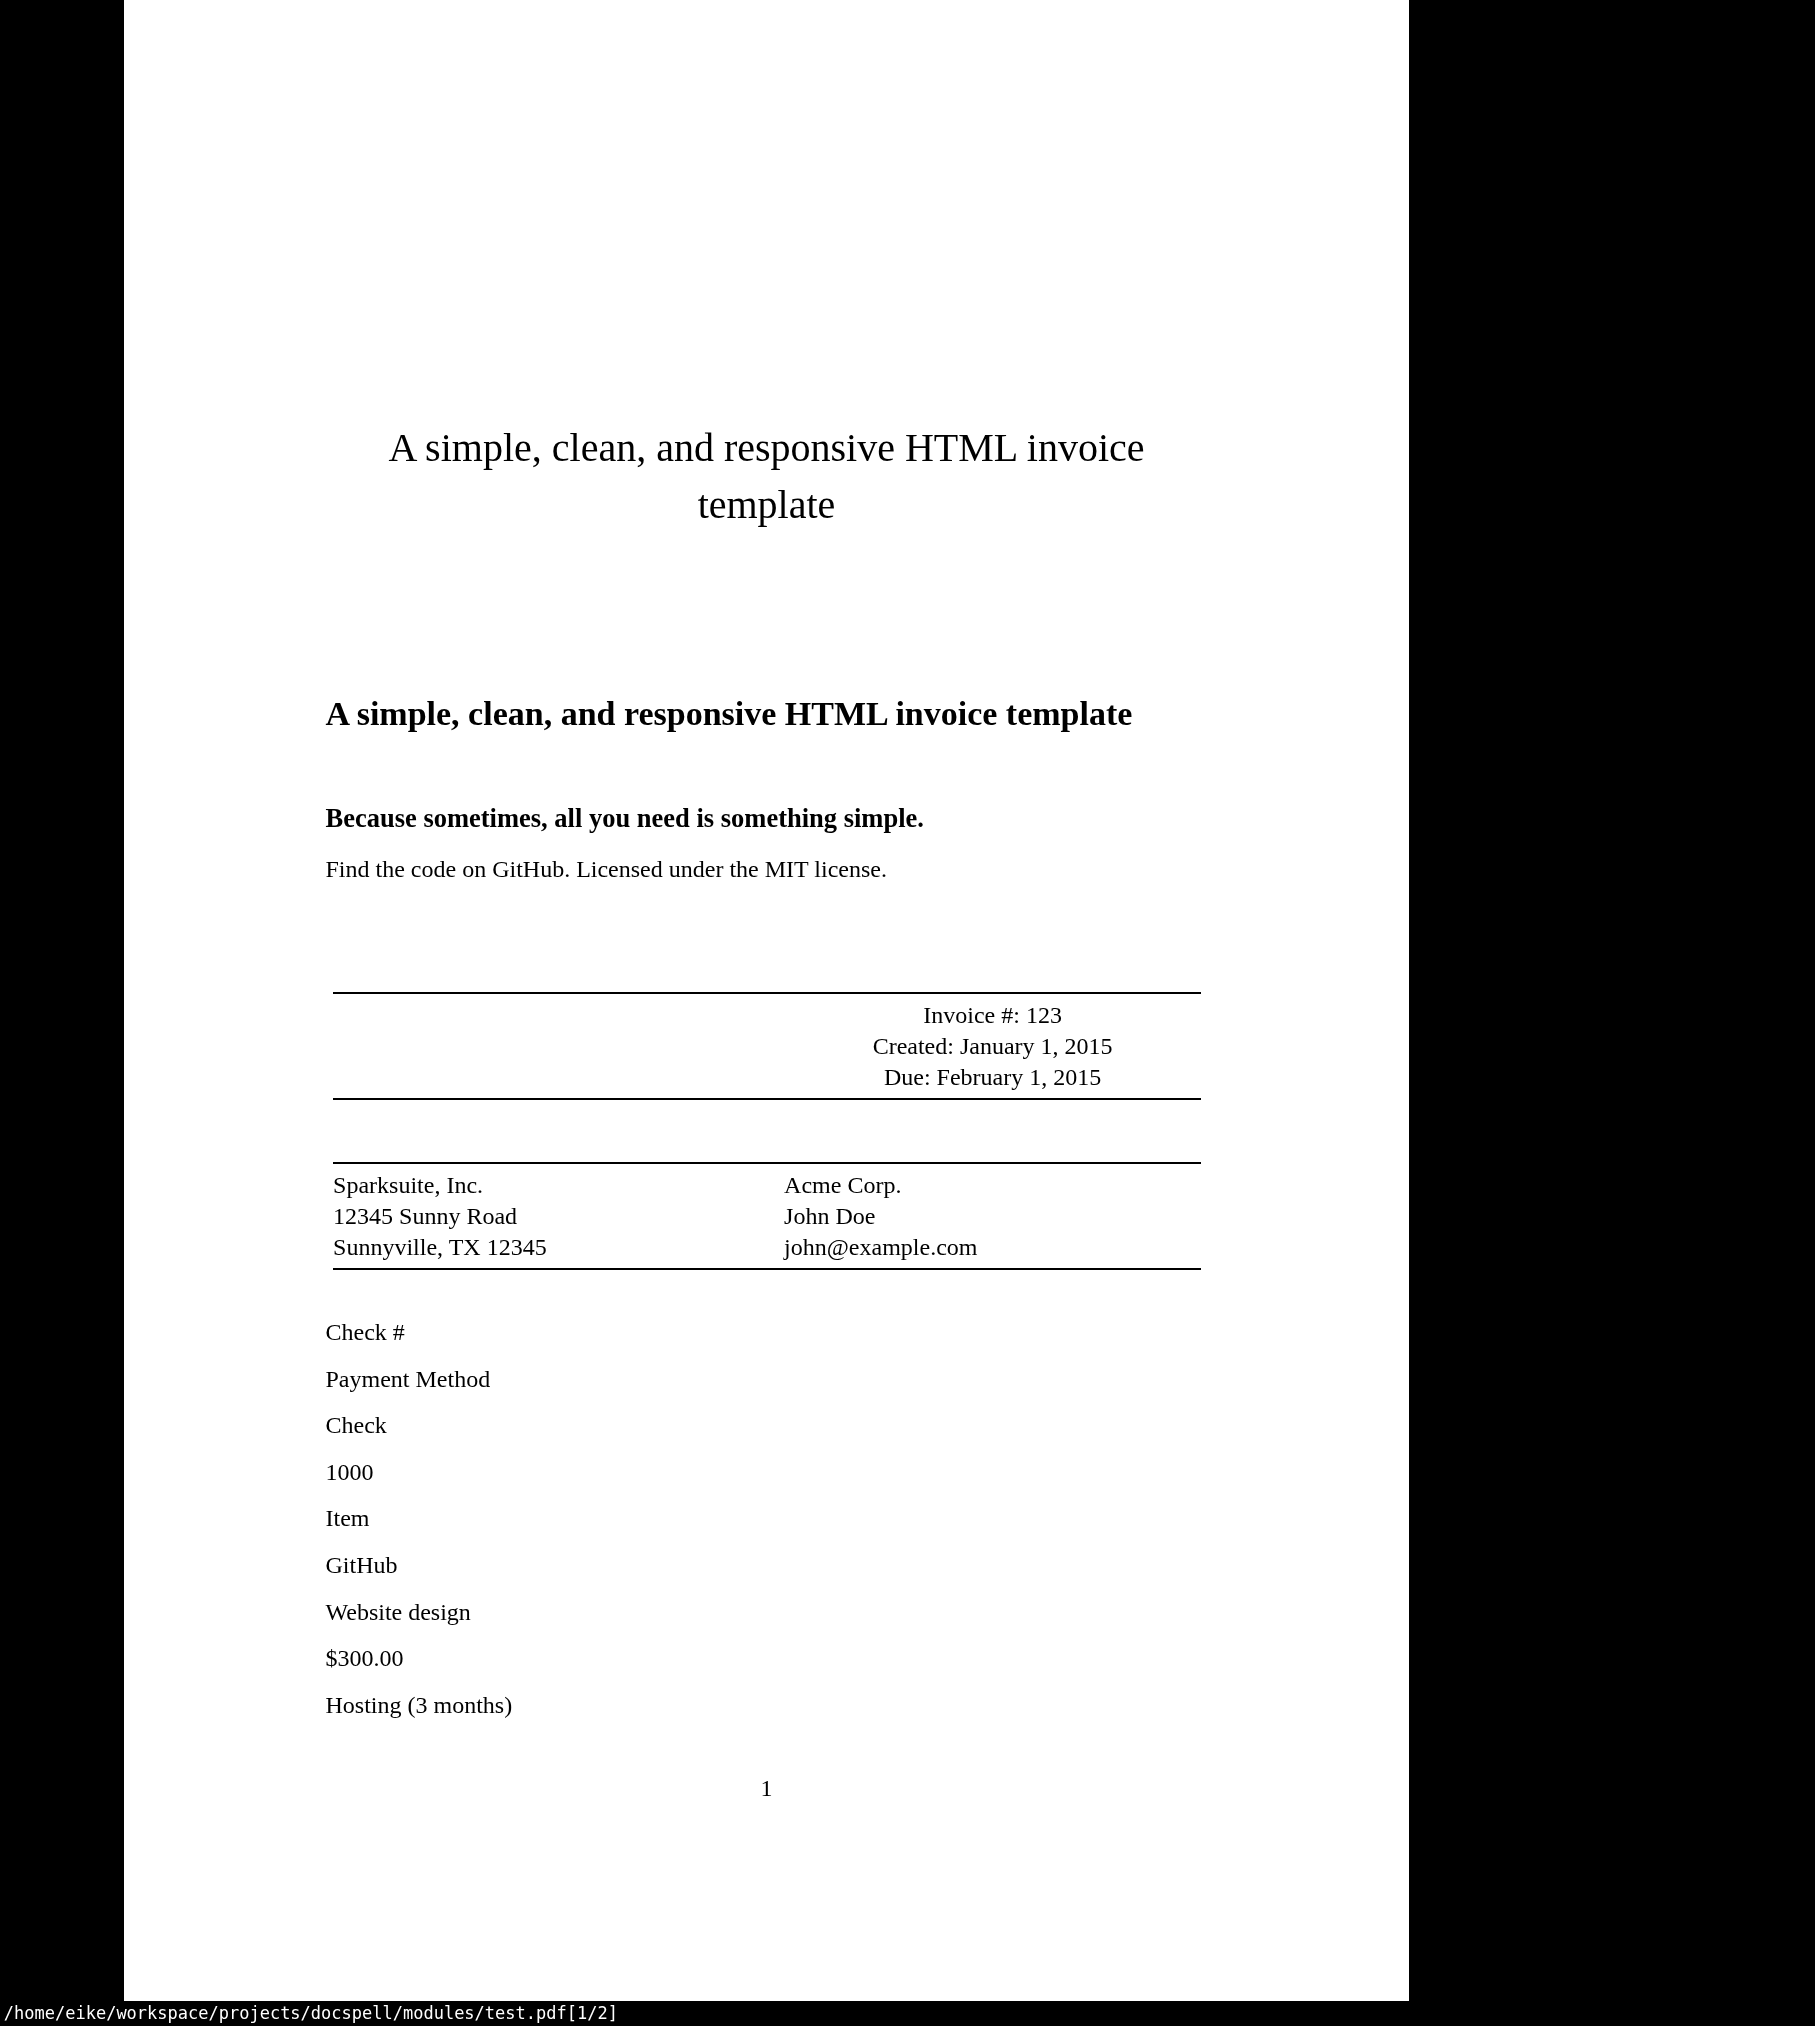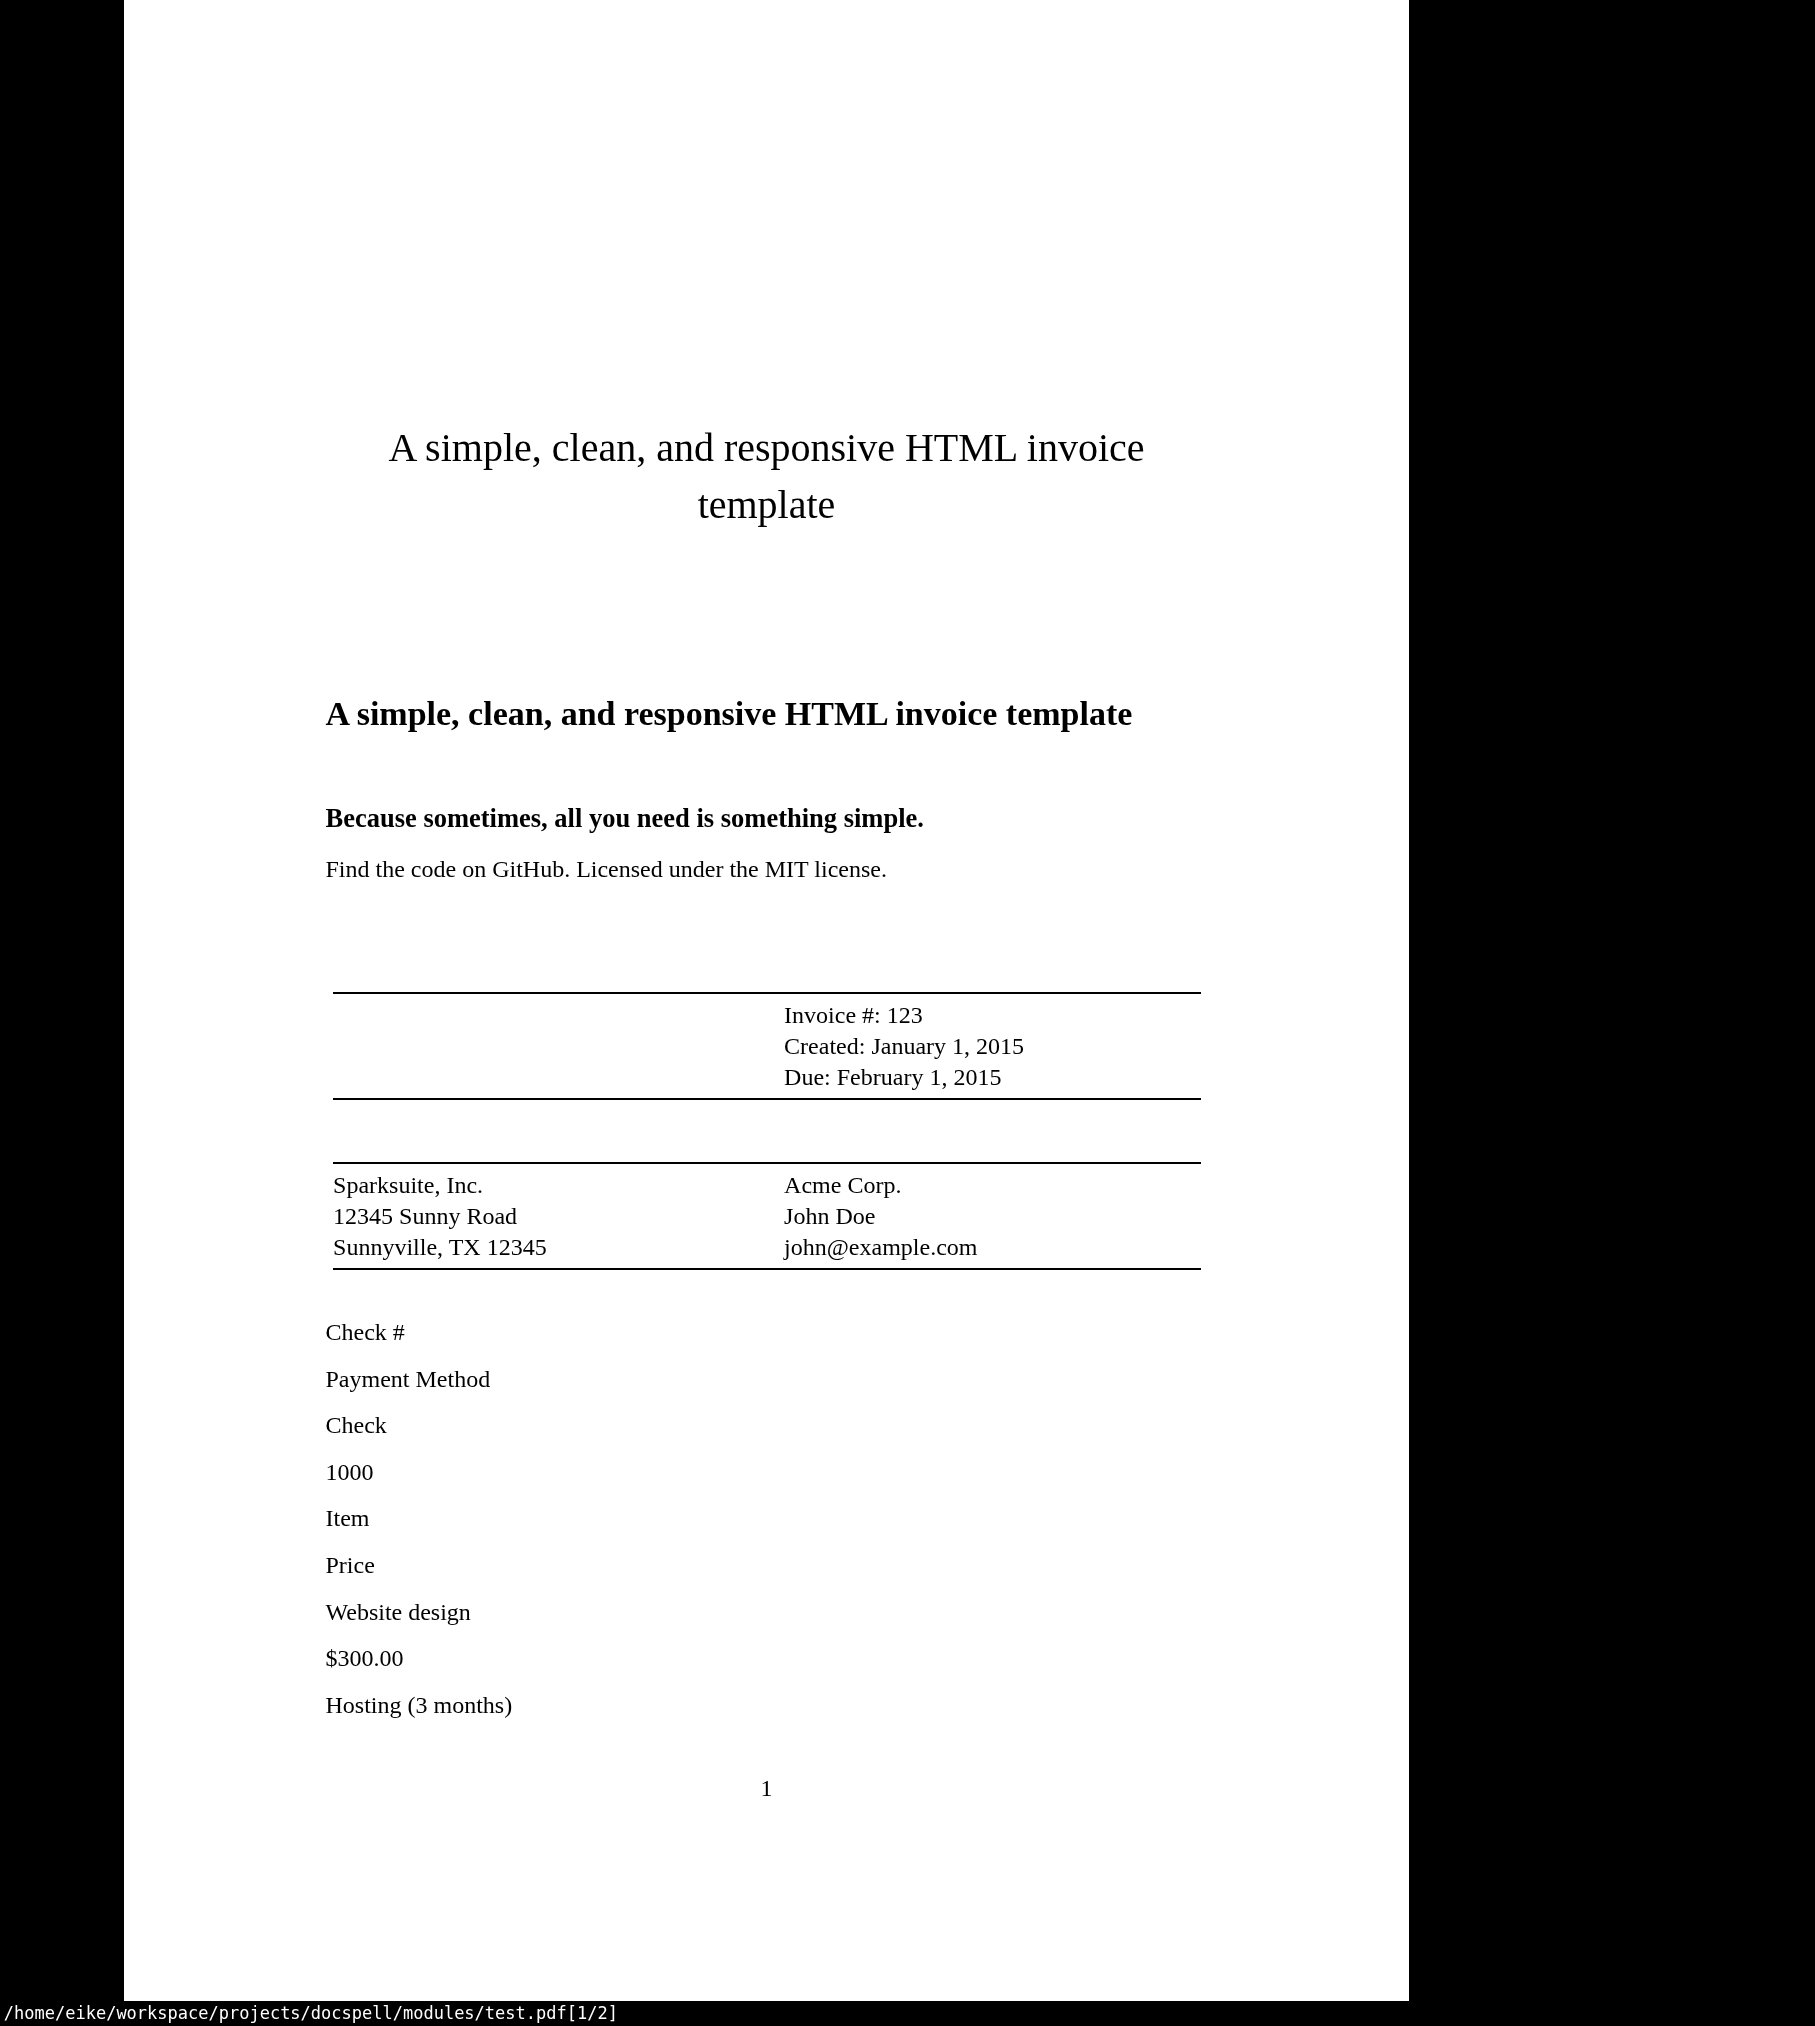--- a/index.html
+++ b/index.html
@@ -88,20 +88,21 @@
   .meta-table { top: 992px; }
   .parties-table {
     top: 1162px;
     display: flex;
   }
   .meta-line {
     margin-left: 50%;
     padding-left: 17px;
     font-size: 24px;
     line-height: 31px;
+    text-align: center;
   }
   .party-col {
     width: 50%;
     font-size: 24px;
     line-height: 31px;
   }
   .party-col.to { padding-left: 17px; box-sizing: border-box; }
   .party-line { white-space: nowrap; }
   
   .details {
@@ -178,21 +179,21 @@
           <div class="party-line">john@example.com</div>
         </div>
       </div>
 
       <div class="details">
         <div class="detail-line">Check #</div>
         <div class="detail-line">Payment Method</div>
         <div class="detail-line">Check</div>
         <div class="detail-line">1000</div>
         <div class="detail-line">Item</div>
-        <div class="detail-line">Price</div>
+        <div class="detail-line">GitHub</div>
         <div class="detail-line">Website design</div>
         <div class="detail-line">$300.00</div>
         <div class="detail-line">Hosting (3 months)</div>
       </div>
 
       <div class="page-number">1</div>
 
     </div>
   </div>
 

